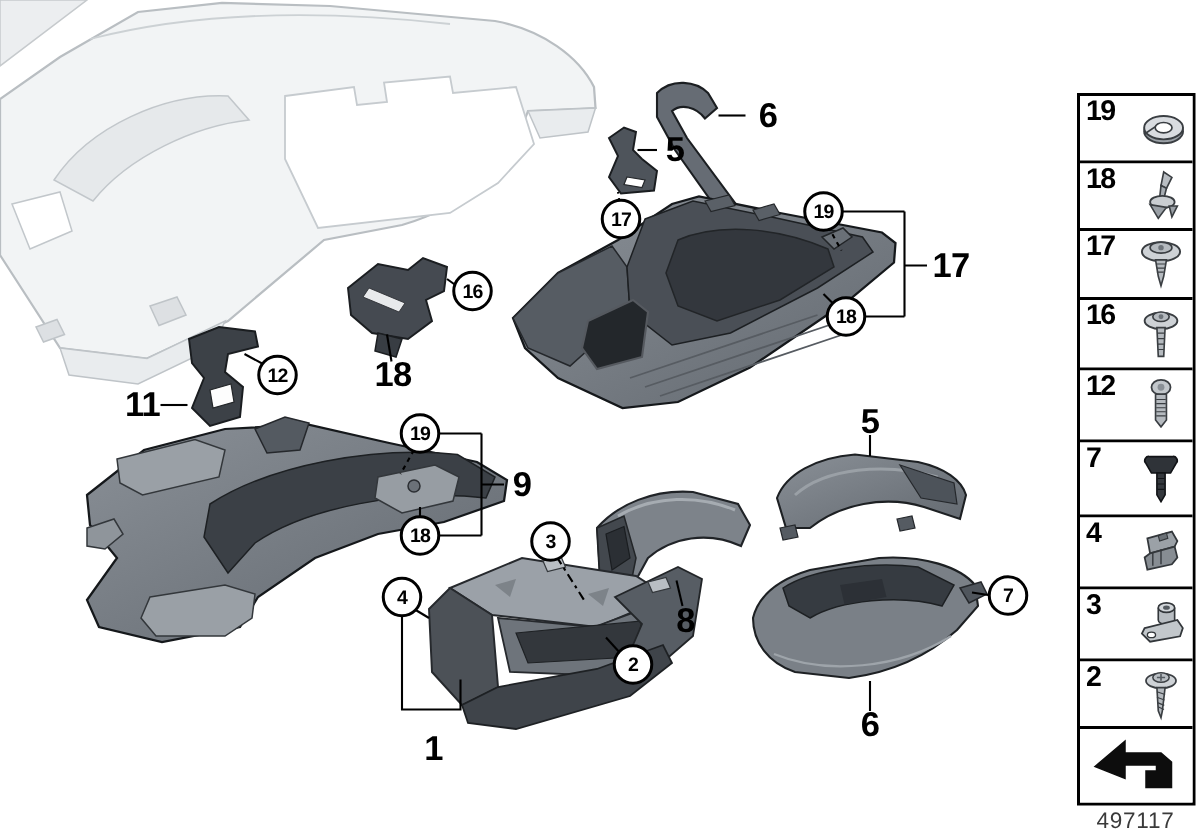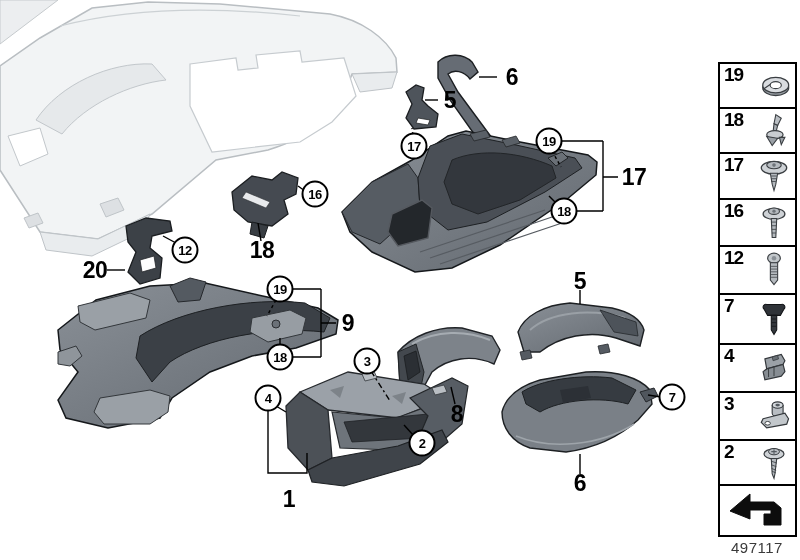--- a/index.html
+++ b/index.html
@@ -172,21 +172,21 @@
   <div class="co" style="left:280px;top:289px">19</div>
   <div class="co" style="left:280px;top:357px">18</div>
   <div class="co" style="left:367px;top:361px">3</div>
   <div class="co" style="left:268px;top:398px">4</div>
   <div class="co" style="left:422px;top:443px">2</div>
   <div class="co" style="left:672px;top:397px">7</div>
 
   <div class="pl" style="left:512px;top:77px">6</div>
   <div class="pl" style="left:450px;top:100px">5</div>
   <div class="pl" style="left:634px;top:177px">17</div>
-  <div class="pl" style="left:95px;top:270px">20</div>
+  <div class="pl" style="left:95px;top:270px">11</div>
   <div class="pl" style="left:262px;top:250px">18</div>
   <div class="pl" style="left:348px;top:323px">9</div>
   <div class="pl" style="left:580px;top:281px">5</div>
   <div class="pl" style="left:457px;top:414px">8</div>
   <div class="pl" style="left:580px;top:483px">6</div>
   <div class="pl" style="left:289px;top:499px">1</div>
 
   <div id="legend">
 
     <div class="cell" style="height:45px">

